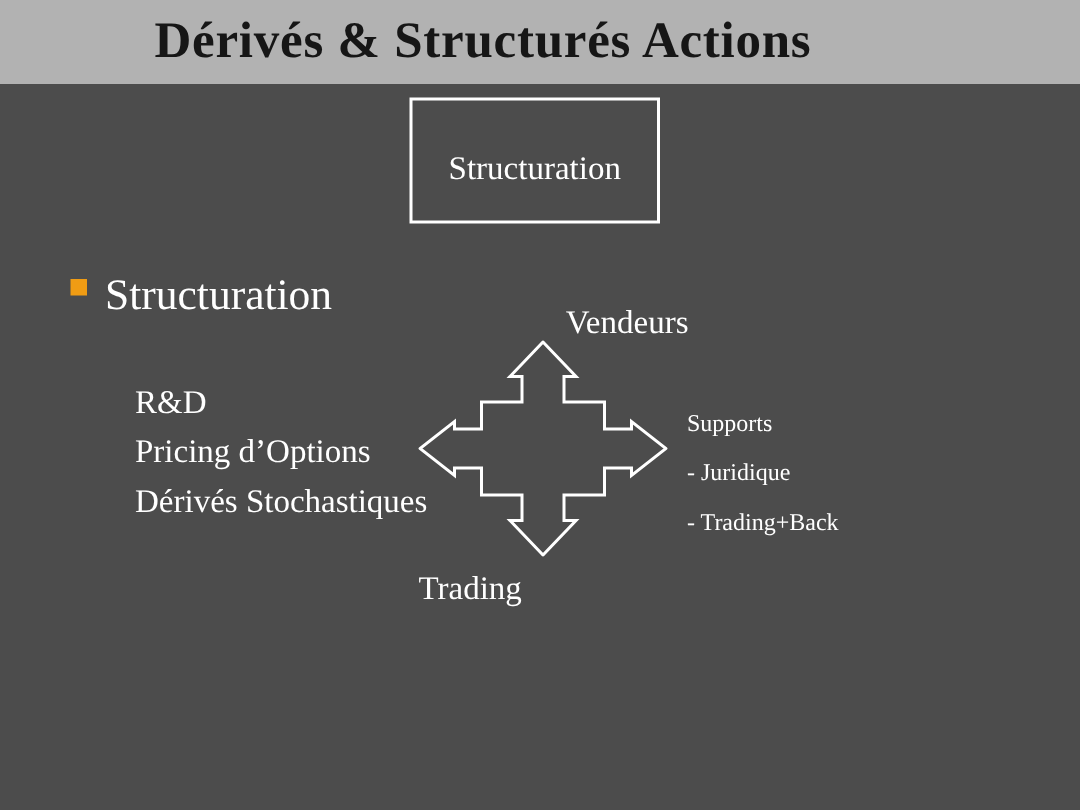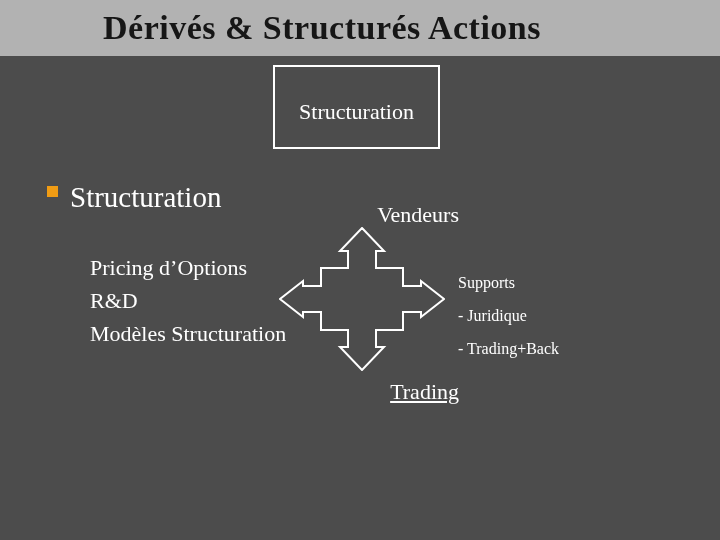--- a/index.html
+++ b/index.html
@@ -103,25 +103,24 @@
     top: 266px;
     font-size: 16px;
     line-height: 33px;
     white-space: nowrap;
   }
   .diagram-bottom-label {
     position: absolute;
     left: 279px;
     top: 380px;
     width: 180px;
-    text-align: right;
+    text-align: left;
     font-size: 22px;
     line-height: 24px;
     white-space: nowrap;
-    text-decoration: underline;
   }
 </style>
 </head>
 <body>
 
 <div class="slide">
 
   <header class="title-bar">
     <h1>Dérivés &amp; Structurés Actions</h1>
   </header>
@@ -138,23 +137,23 @@
   <div class="diagram-top-label">Vendeurs</div>
 
   <svg class="quad-arrow" viewBox="0 0 166 144" aria-hidden="true">
     <path d="M 83 1 L 105 24 L 97 24 L 97 41 L 124 41 L 124 59 L 142 59 L 142 54 L 165 72
          L 142 90 L 142 85 L 124 85 L 124 103 L 97 103 L 97 120 L 105 120 L 83 143
          L 61 120 L 69 120 L 69 103 L 42 103 L 42 85 L 24 85 L 24 90 L 1 72
          L 24 54 L 24 59 L 42 59 L 42 41 L 69 41 L 69 24 L 61 24 Z" fill="none" stroke="#ffffff" stroke-width="2" stroke-linejoin="miter"></path>
   </svg>
 
   <div class="left-block">
+    <div>R&amp;D</div>
     <div>Pricing d’Options</div>
-    <div>R&amp;D</div>
-    <div>Modèles Structuration</div>
+    <div>Dérivés Stochastiques</div>
   </div>
 
   <div class="right-block">
     <div>Supports</div>
     <div>- Juridique</div>
     <div>- Trading+Back</div>
   </div>
 
   <div class="diagram-bottom-label">Trading</div>
 

